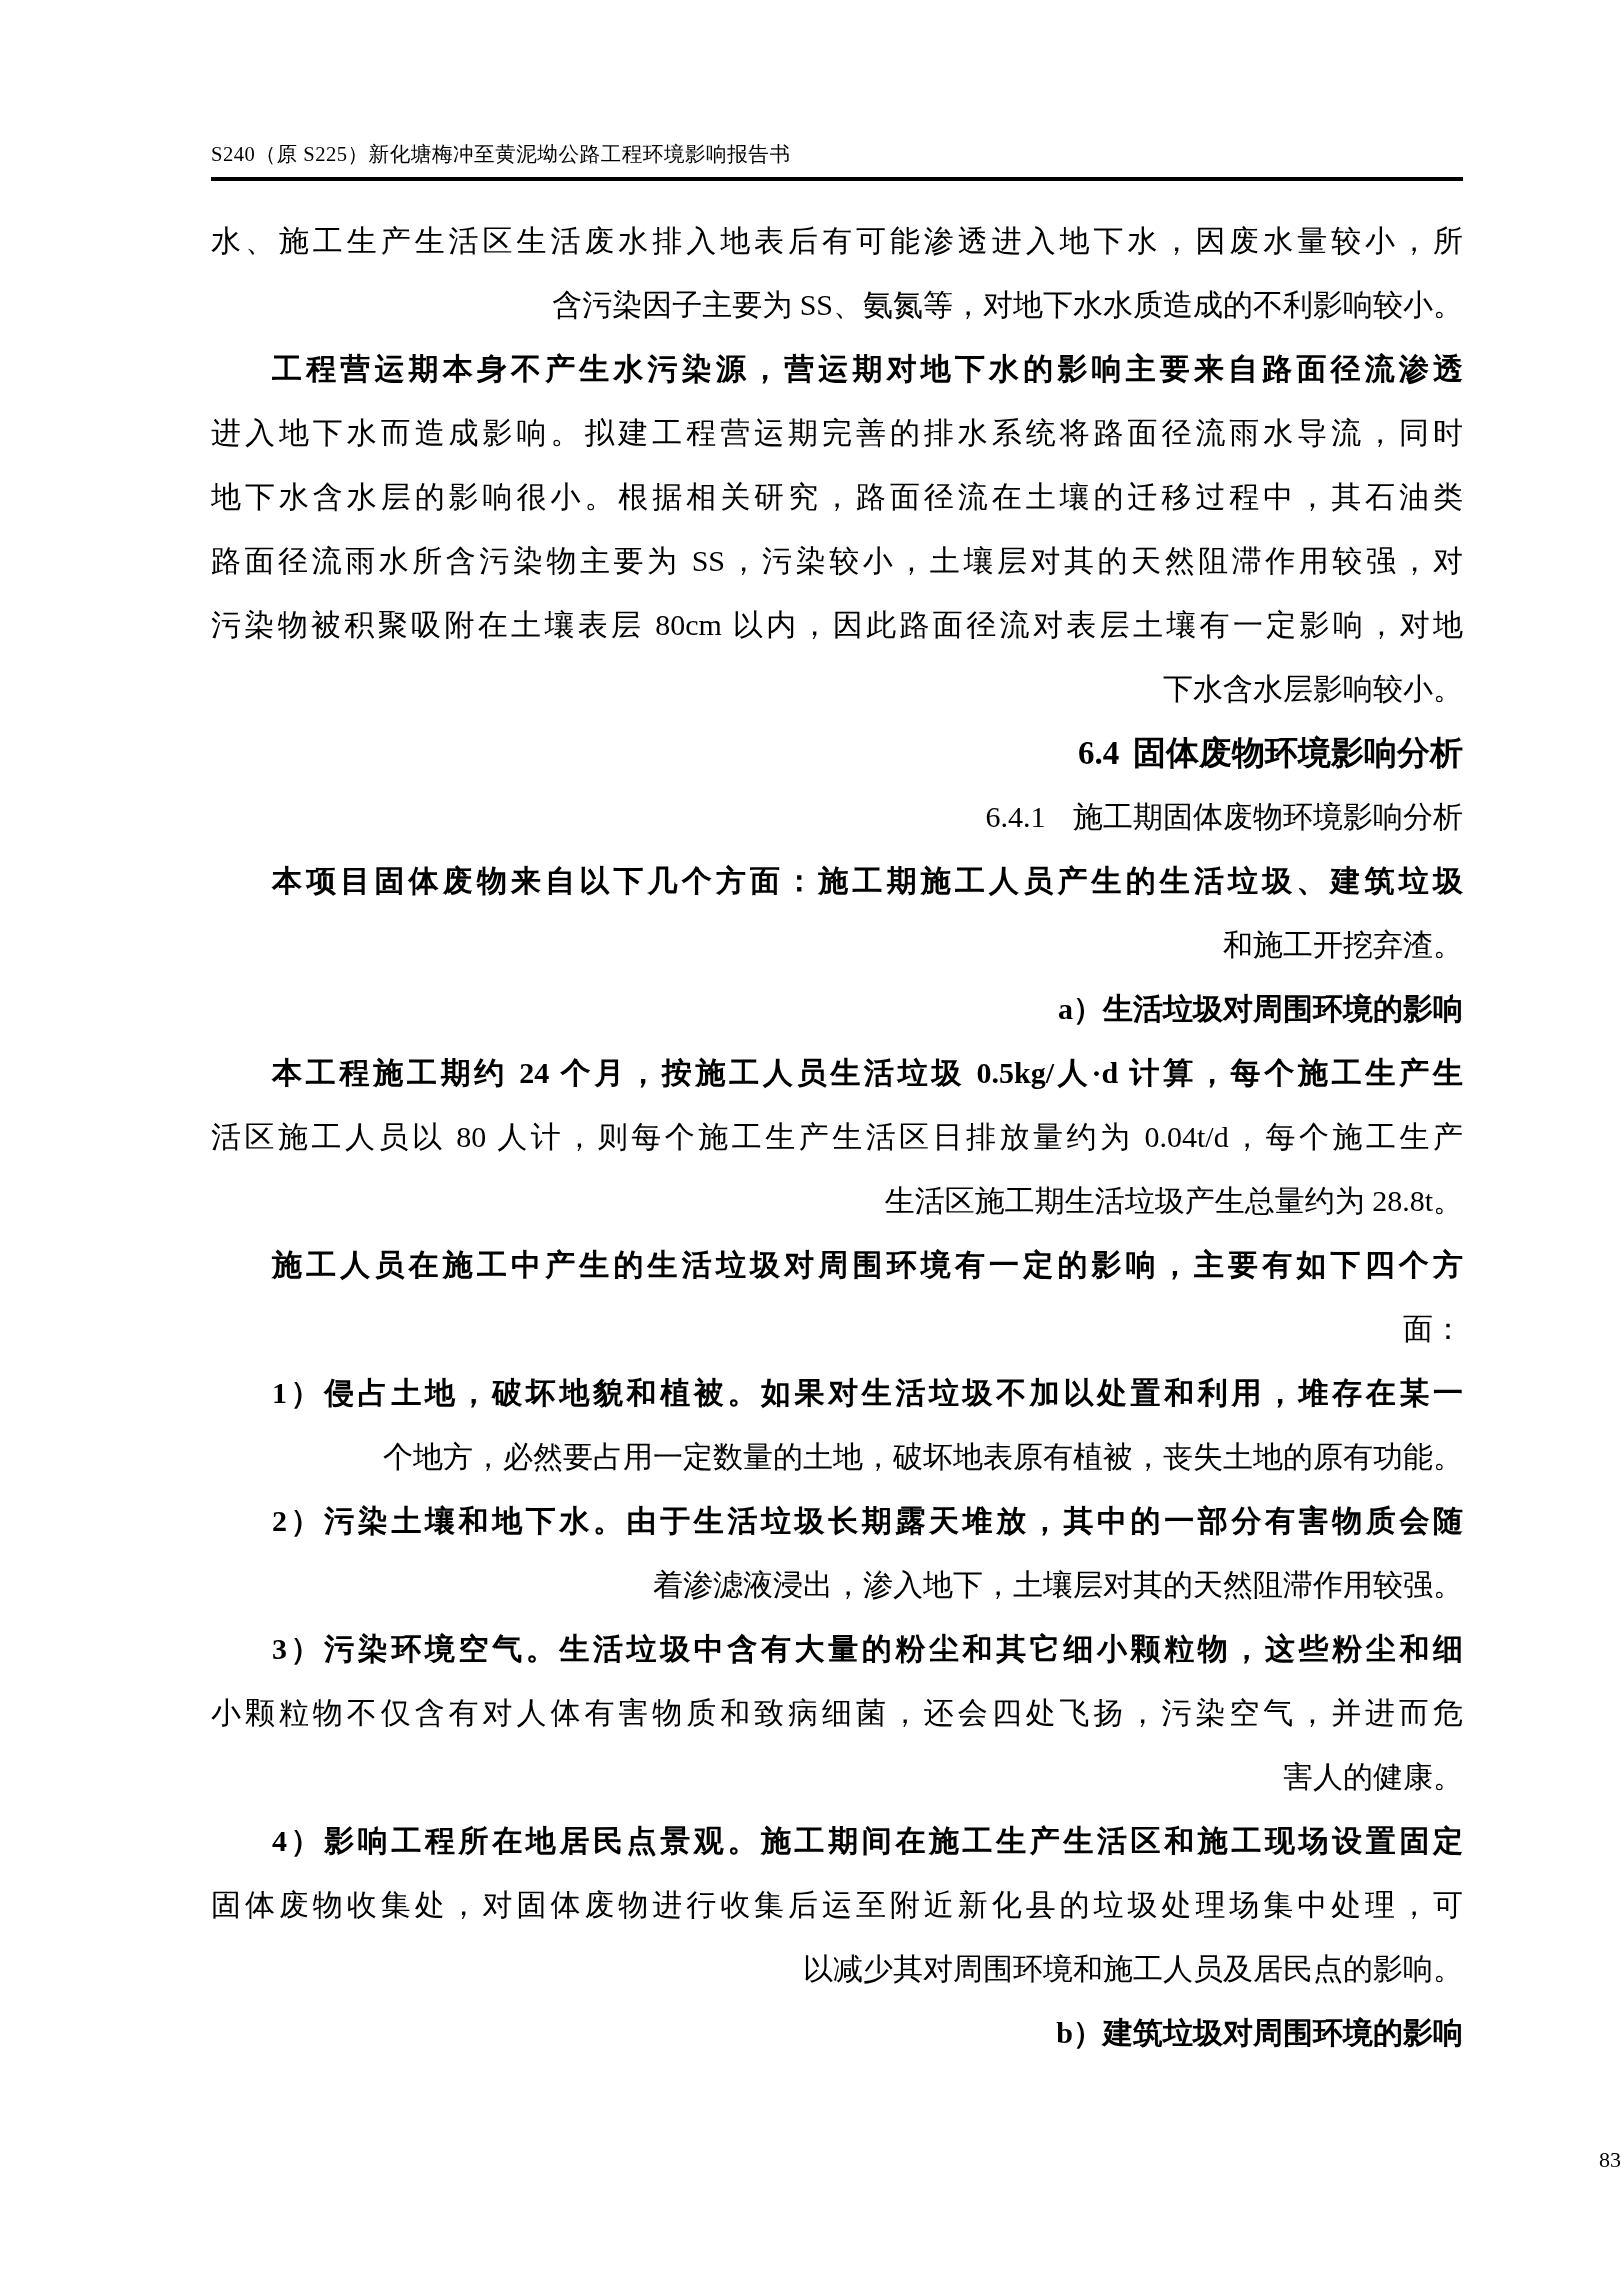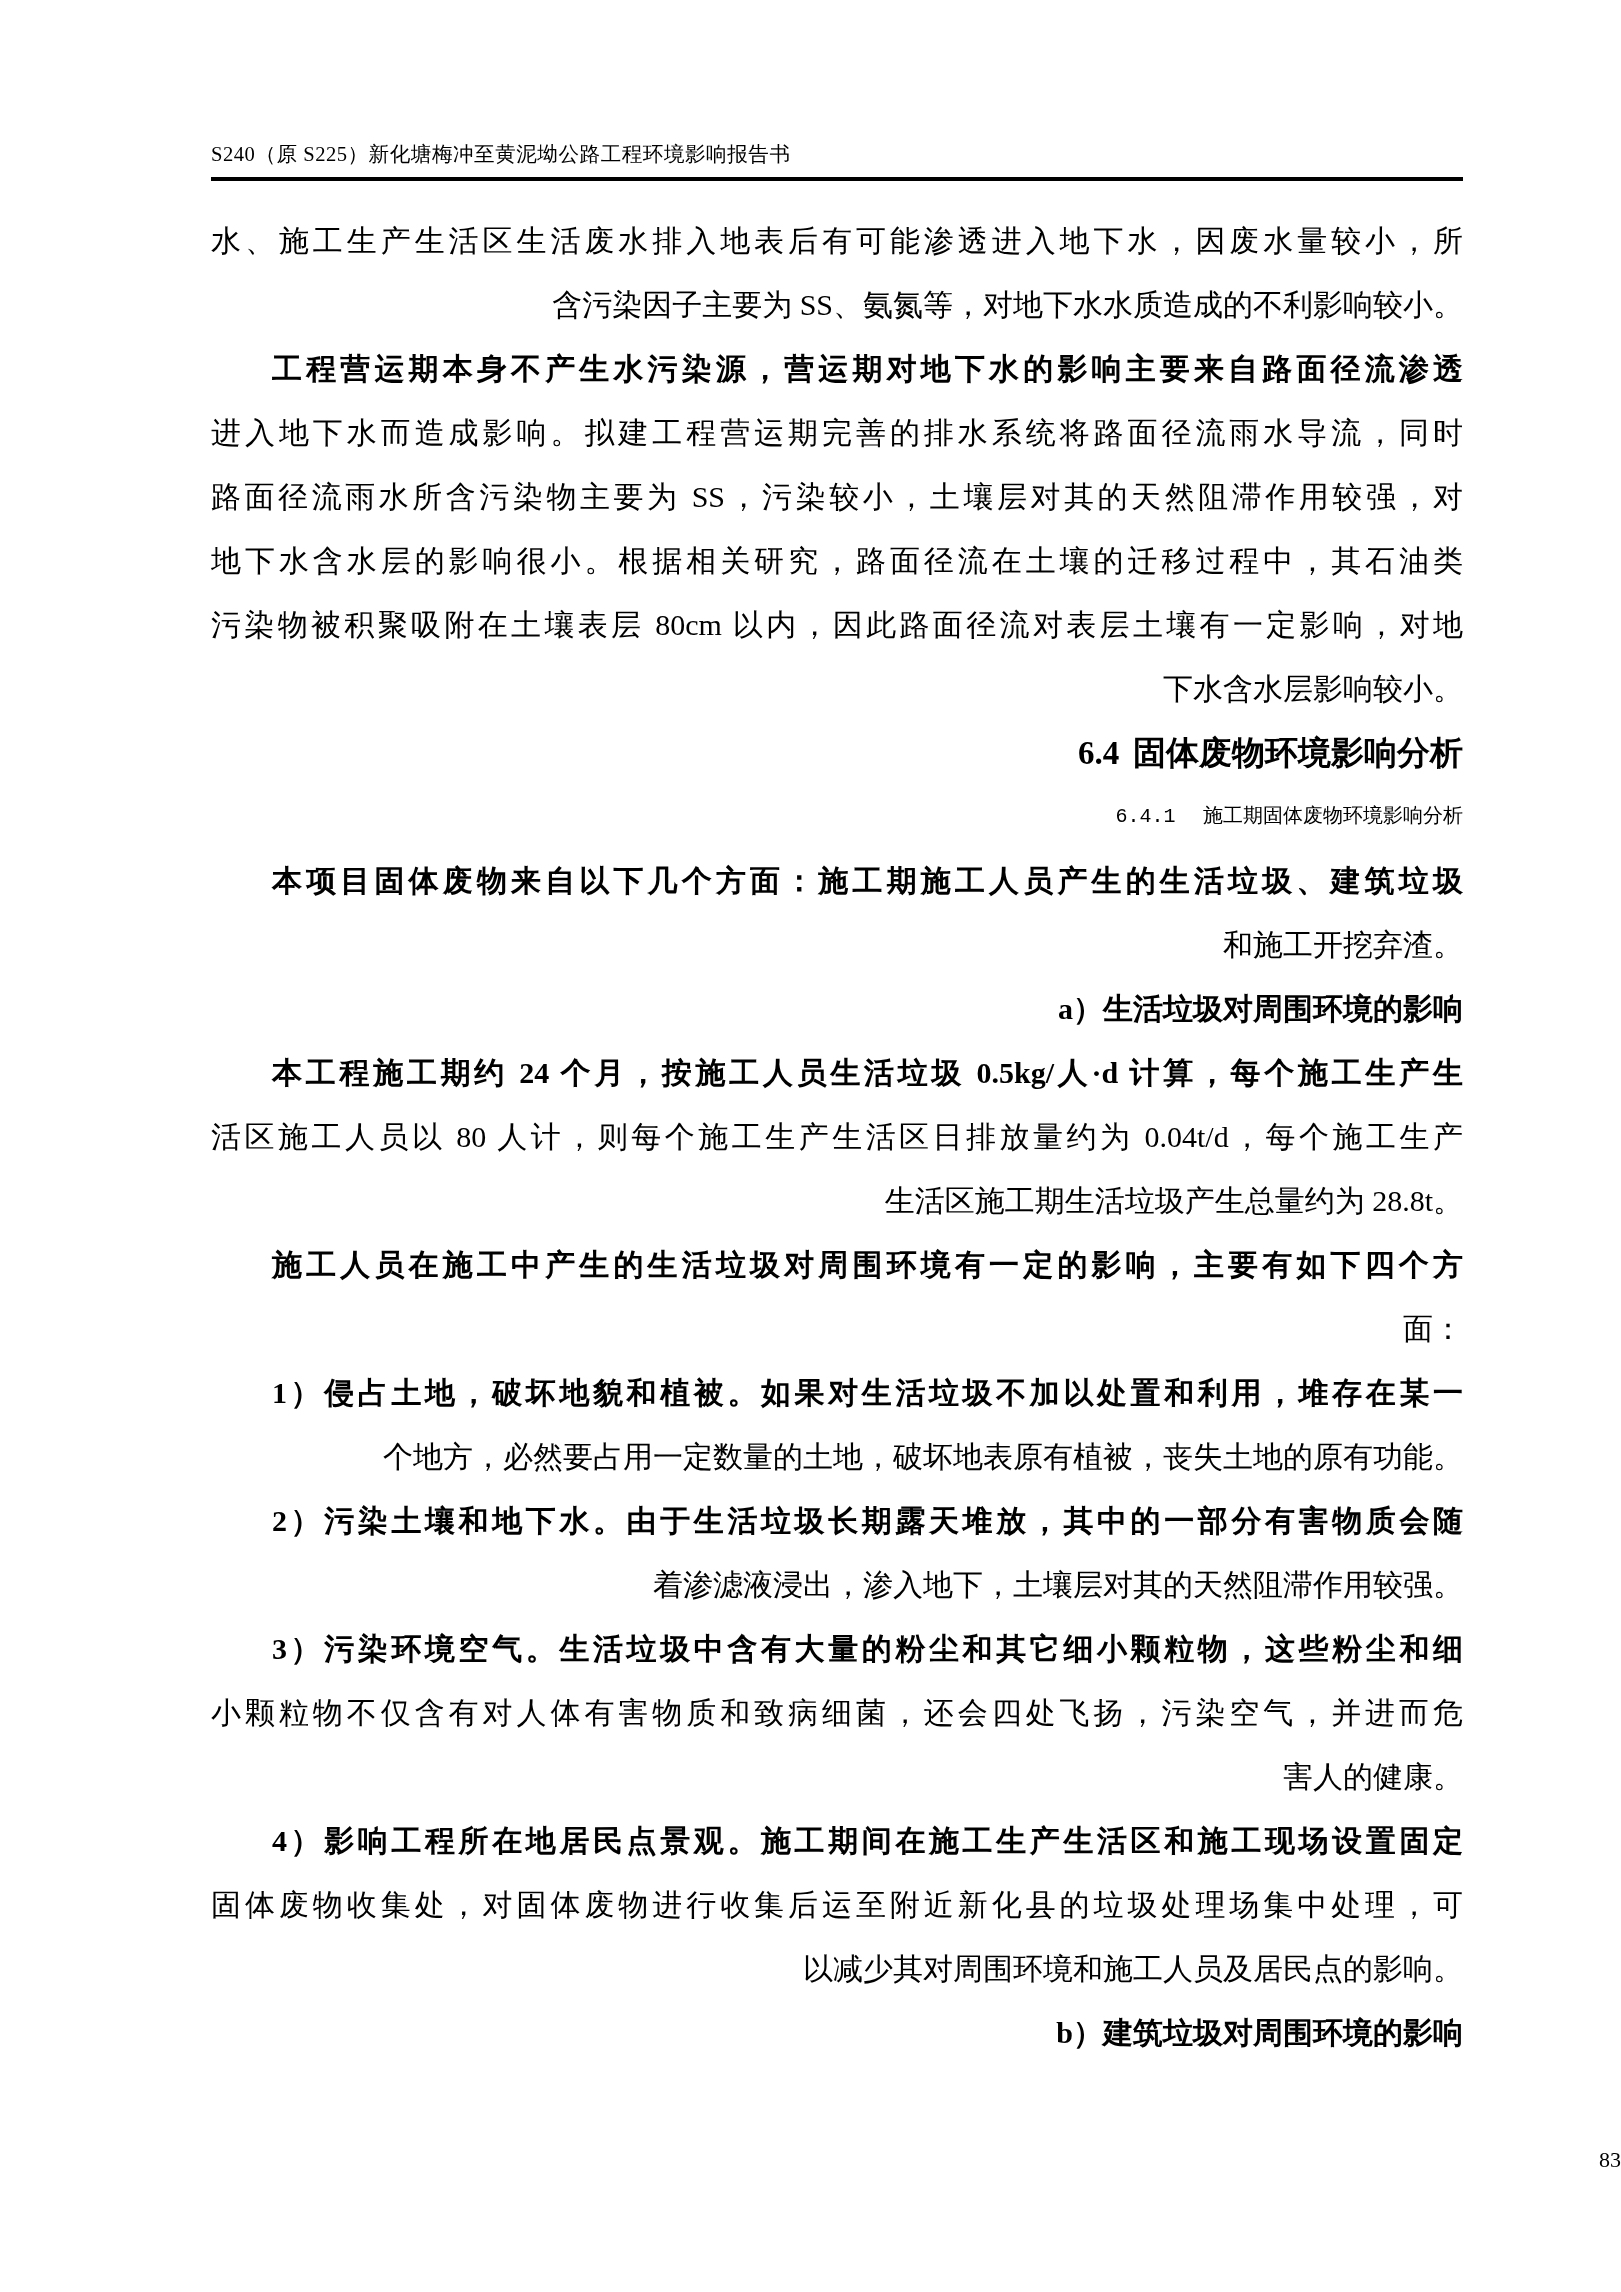--- a/index.html
+++ b/index.html
@@ -23,42 +23,42 @@
   }
   .content {
     position:absolute; left:211px; top:209px; width:1252px;
     font-size:30px;
   }
   .ln { height:64px; line-height:64px; overflow:hidden;text-align:right; }
   .j  { text-align:justify; text-align-last:justify; }
   .ind{ padding-left:61px;font-weight:bold; }
   .h1 { font-weight:bold; font-size:33px; }
   .h1 .num { margin-right:13.7px; }
-  .h2 { font-size:20px;font-family:Liberation Mono, monospace; }
+  .h2 { font-size:30px; }
   .h2 .num { margin-right:27.4px; }
   .page-number {
     position:absolute; left:0; top:2140px; width:100%;
     text-align:right; font-size:22px; line-height:39px;
   }
 </style>
 </head>
 <body>
 
 <div class="page">
 
   <div class="running-header">S240（原 S225）新化塘梅冲至黄泥坳公路工程环境影响报告书</div>
   <div class="header-rule"></div>
 
   <div class="content">
     <div class="ln j">水、施工生产生活区生活废水排入地表后有可能渗透进入地下水，因废水量较小，所</div>
     <div class="ln">含污染因子主要为 SS、氨氮等，对地下水水质造成的不利影响较小。</div>
     <div class="ln j ind">工程营运期本身不产生水污染源，营运期对地下水的影响主要来自路面径流渗透</div>
     <div class="ln j">进入地下水而造成影响。拟建工程营运期完善的排水系统将路面径流雨水导流，同时</div>
+    <div class="ln j">地下水含水层的影响很小。根据相关研究，路面径流在土壤的迁移过程中，其石油类</div>
     <div class="ln j">路面径流雨水所含污染物主要为 SS，污染较小，土壤层对其的天然阻滞作用较强，对</div>
-    <div class="ln j">地下水含水层的影响很小。根据相关研究，路面径流在土壤的迁移过程中，其石油类</div>
     <div class="ln j">污染物被积聚吸附在土壤表层 80cm 以内，因此路面径流对表层土壤有一定影响，对地</div>
     <div class="ln">下水含水层影响较小。</div>
 
     <div class="ln h1">
       <span class="num">6.4</span><span>固体废物环境影响分析</span>
     </div>
     <div class="ln h2">
       <span class="num">6.4.1</span><span>施工期固体废物环境影响分析</span>
     </div>
 

